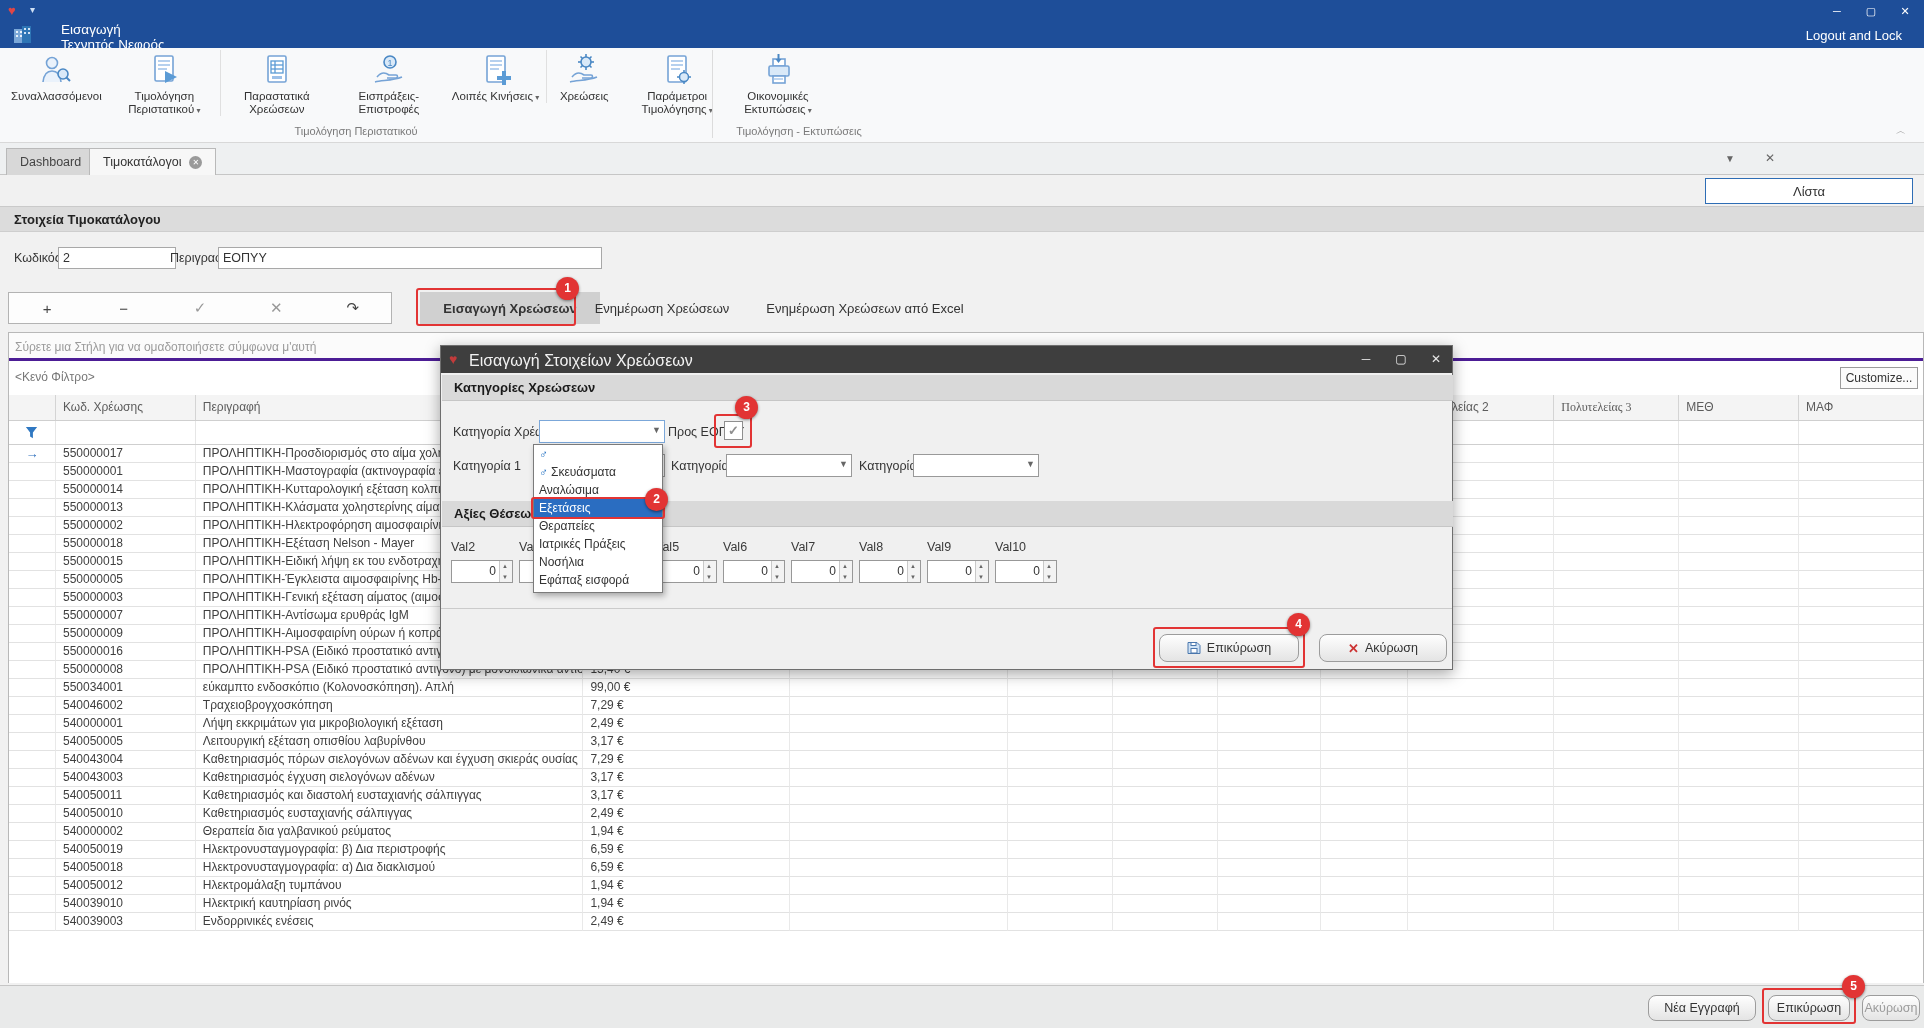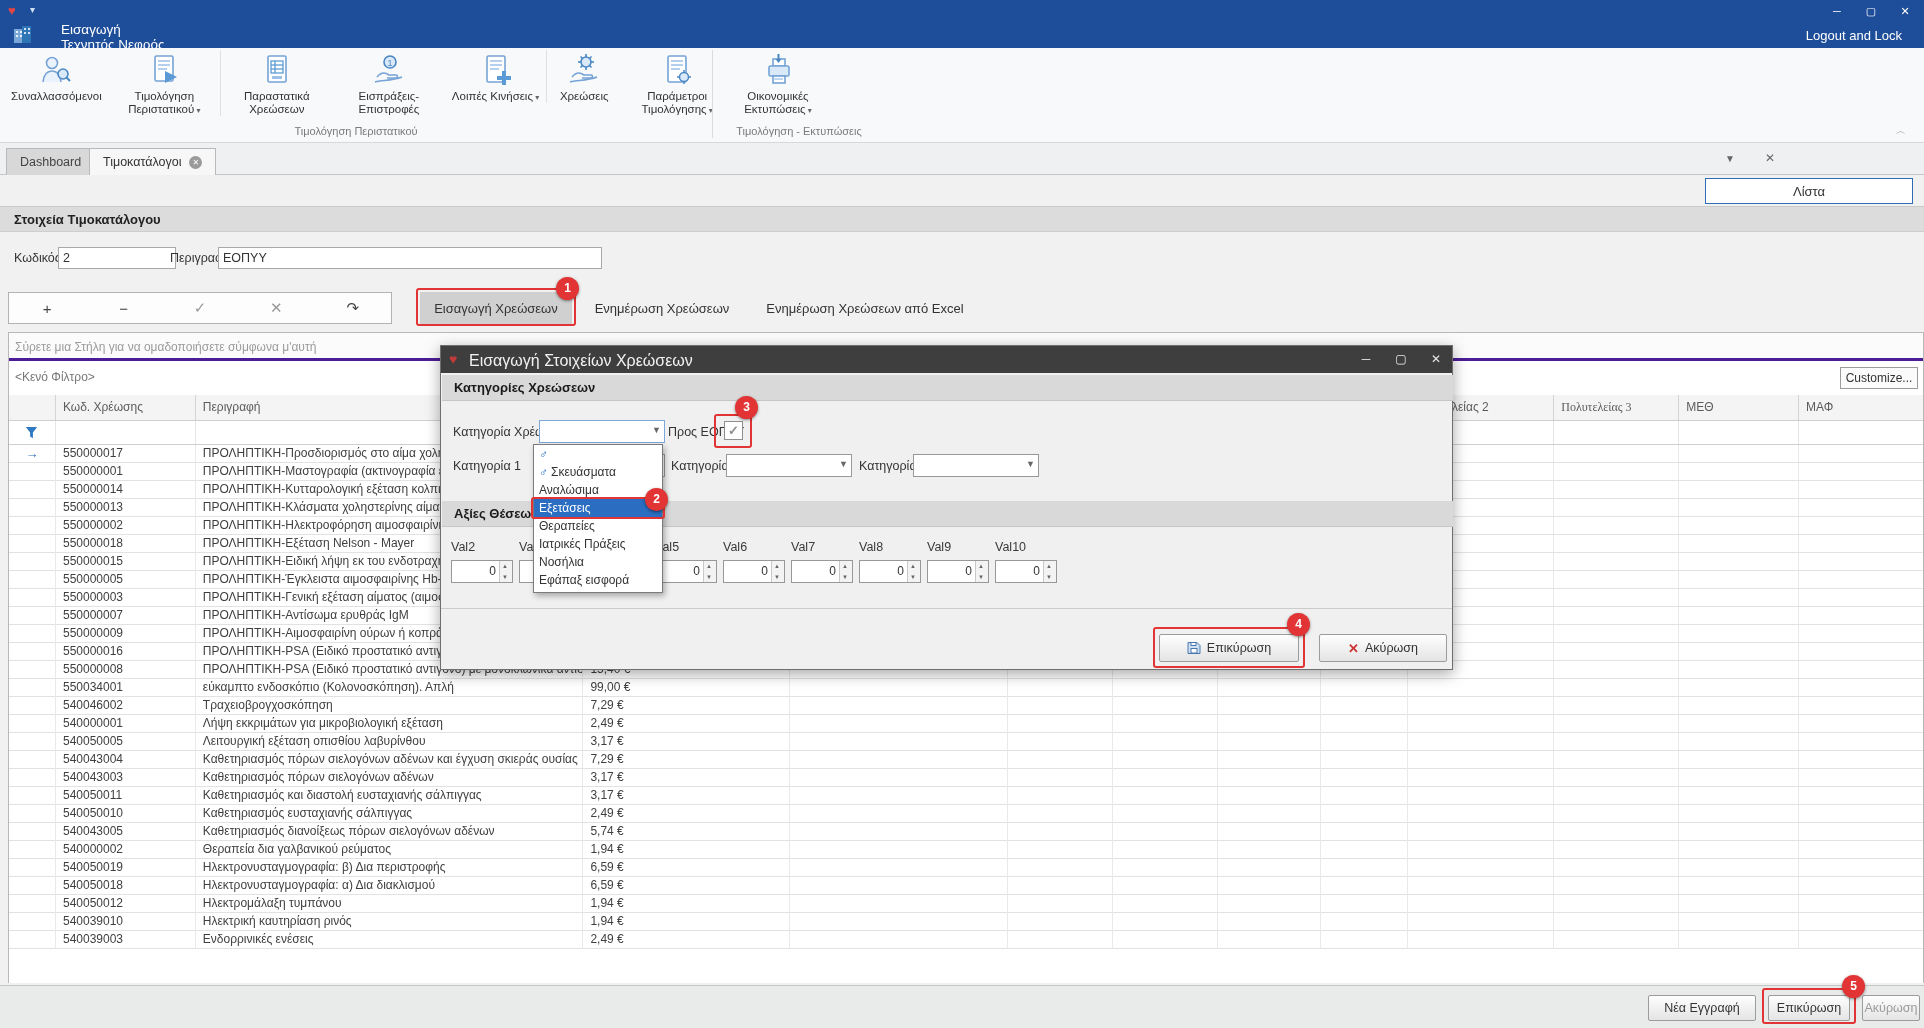--- a/index.html
+++ b/index.html
@@ -75,21 +75,21 @@
   .c.ind { width:47px; padding-left:0; text-align:center; }
   .c.code { width:140px; } .c.desc { width:388px; } .c.price { width:207px; }
   .c.e1 { width:218px; } .c.e2 { width:105px; } .c.e3 { width:105px; } .c.e4 { width:103px; } .c.e5 { width:87px; }
   .c.r1 { width:147px; } .c.r2 { width:125px;font-family:Liberation Serif, serif; } .c.r3 { width:120px; } .c.r4 { width:124px; border-right:none!important; }
   .cur { visibility:hidden; color:#2f6fbd; font-size:13px; }
   .cur.show { visibility:visible; }
   .funnel { margin-top:4px; }
 
   
   .bottombar { position:absolute; left:0; top:985px; width:1924px; height:43px; background:#e9eaea; border-top:1px solid #c6c6c6; }
-  .btn { background:linear-gradient(#fefefe,#e4e4e4); border:1px solid #9c9c9c; border-radius:2px; font-size:12.5px; color:#333; display:flex; align-items:center; justify-content:center; font-family:"Liberation Sans",sans-serif; }
+  .btn { background:linear-gradient(#fefefe,#e4e4e4); border:1px solid #9c9c9c; border-radius:8px; font-size:12.5px; color:#333; display:flex; align-items:center; justify-content:center; font-family:"Liberation Sans",sans-serif; }
   .bb-new { position:absolute; left:1648px; top:9px; width:108px; height:26px; }
   .bb-ok  { position:absolute; left:1768px; top:9px; width:82px; height:26px; }
   .bb-cancel { position:absolute; left:1862px; top:9px; width:58px; height:26px; color:#9b9b9b; }
 
   
   .modal { position:absolute; left:440px; top:345px; width:1013px; height:325px; background:#f0f0f0; border:1px solid #6e6e6e; box-shadow:0 4px 14px rgba(0,0,0,.35); z-index:50; }
   .mtitle { position:absolute; left:0; top:0; width:100%; height:27px; background:#3e3e3e; color:#fff; }
   .mtitle .heart { position:absolute; left:8px; top:5px; color:#c23b3b; font-size:14px; }
   .mtitle .mtext { position:absolute; left:28px; top:6px; font-size:16px; color:#f2f2f2; }
   .mwbtn { position:absolute; top:0; width:30px; height:27px; color:#e8e8e8; text-align:center; line-height:26px; font-size:12px; }
@@ -341,21 +341,21 @@
 <span class="flabel" style="left:170px; top:251px;">Περιγραφή</span>
 <div class="finput" style="left:218px; top:247px; width:384px;">ΕΟΠΥΥ</div>
 
 <div class="navbox">
   <span class="nico">+</span>
   <span class="nico">−</span>
   <span class="nico gray">✓</span>
   <span class="nico gray">✕</span>
   <span class="nico">↷</span>
 </div>
-<div class="tbtn sel" style="left:420px; width:152px;">Εισαγωγή Χρεώσεων</div>
+<div class="tbtn sel" style="left:420px; width:180px;font-weight:bold;">Εισαγωγή Χρεώσεων</div>
 <div class="tbtn" style="left:578px; width:168px;">Ενημέρωση Χρεώσεων</div>
 <div class="tbtn" style="left:752px; width:226px;">Ενημέρωση Χρεώσεων από Excel</div>
 
 <div class="grid">
   <div class="gpanel">Σύρετε μια Στήλη για να ομαδοποιήσετε σύμφωνα μ'αυτή</div>
   <div class="filterbar">
     <span class="ftext">&lt;Κενό Φίλτρο&gt;</span>
     <div class="customize">Customize...</div>
   </div>
   <div class="ghead">
@@ -679,21 +679,21 @@
         <div class="c e5"></div>
         <div class="c r1"></div>
         <div class="c r2"></div>
         <div class="c r3"></div>
         <div class="c r4"></div>
       </div>
 
       <div class="gr">
         <div class="c ind"><span class="cur">→</span></div>
         <div class="c code">540043003</div>
-        <div class="c desc">Καθετηριασμός πόρων σιελογόνων αδένων</div>
+        <div class="c desc">Καθετηριασμός έγχυση σιελογόνων αδένων</div>
         <div class="c price">3,17 €</div>
         <div class="c e1"></div>
         <div class="c e2"></div>
         <div class="c e3"></div>
         <div class="c e4"></div>
         <div class="c e5"></div>
         <div class="c r1"></div>
         <div class="c r2"></div>
         <div class="c r3"></div>
         <div class="c r4"></div>
@@ -724,35 +724,20 @@
         <div class="c e2"></div>
         <div class="c e3"></div>
         <div class="c e4"></div>
         <div class="c e5"></div>
         <div class="c r1"></div>
         <div class="c r2"></div>
         <div class="c r3"></div>
         <div class="c r4"></div>
       </div>
 
-      <div class="gr">
-        <div class="c ind"><span class="cur">→</span></div>
-        <div class="c code">540043005</div>
-        <div class="c desc">Καθετηριασμός διανοίξεως πόρων σιελογόνων αδένων</div>
-        <div class="c price">5,74 €</div>
-        <div class="c e1"></div>
-        <div class="c e2"></div>
-        <div class="c e3"></div>
-        <div class="c e4"></div>
-        <div class="c e5"></div>
-        <div class="c r1"></div>
-        <div class="c r2"></div>
-        <div class="c r3"></div>
-        <div class="c r4"></div>
-      </div>
 
       <div class="gr">
         <div class="c ind"><span class="cur">→</span></div>
         <div class="c code">540000002</div>
         <div class="c desc">Θεραπεία δια γαλβανικού ρεύματος</div>
         <div class="c price">1,94 €</div>
         <div class="c e1"></div>
         <div class="c e2"></div>
         <div class="c e3"></div>
         <div class="c e4"></div>

